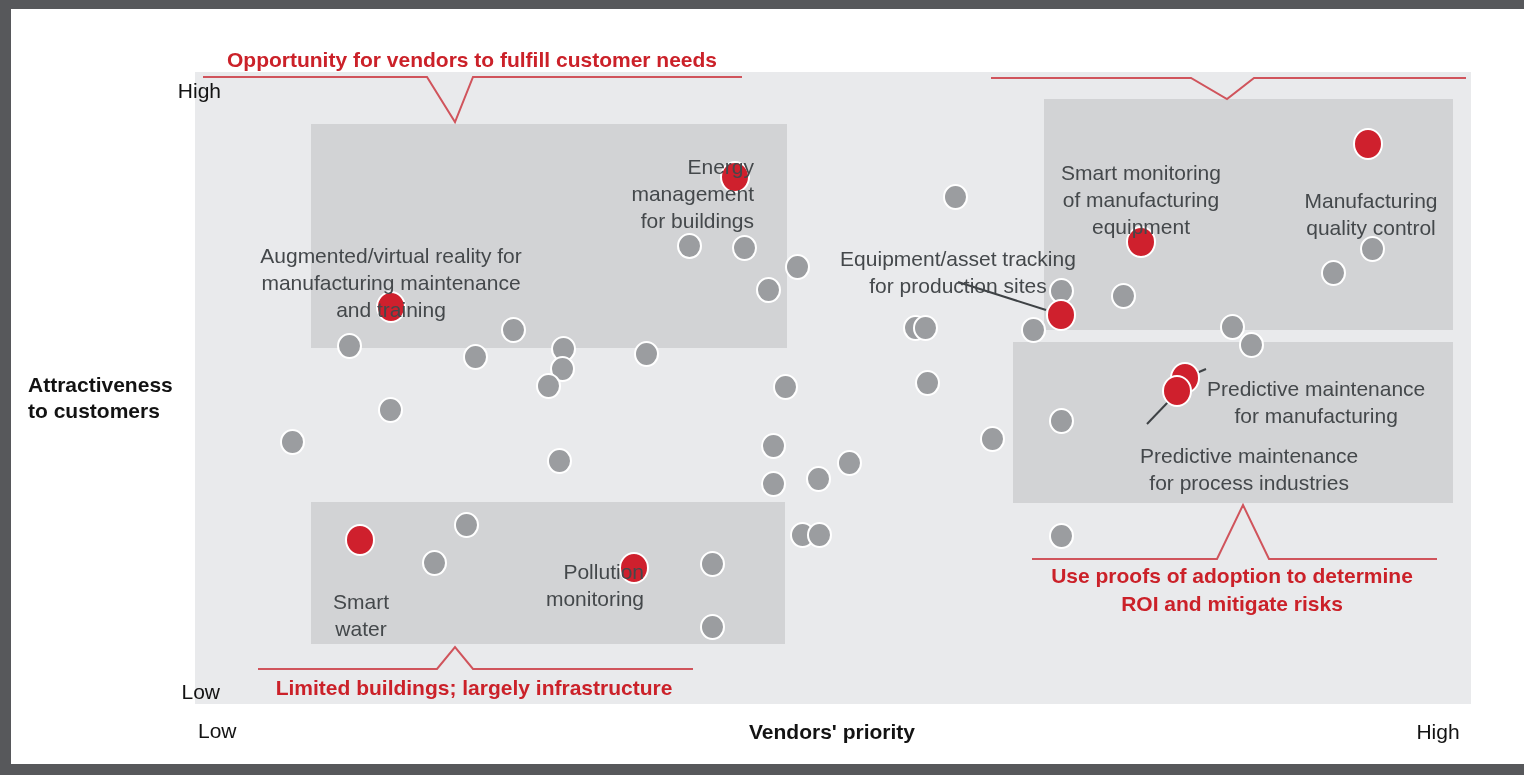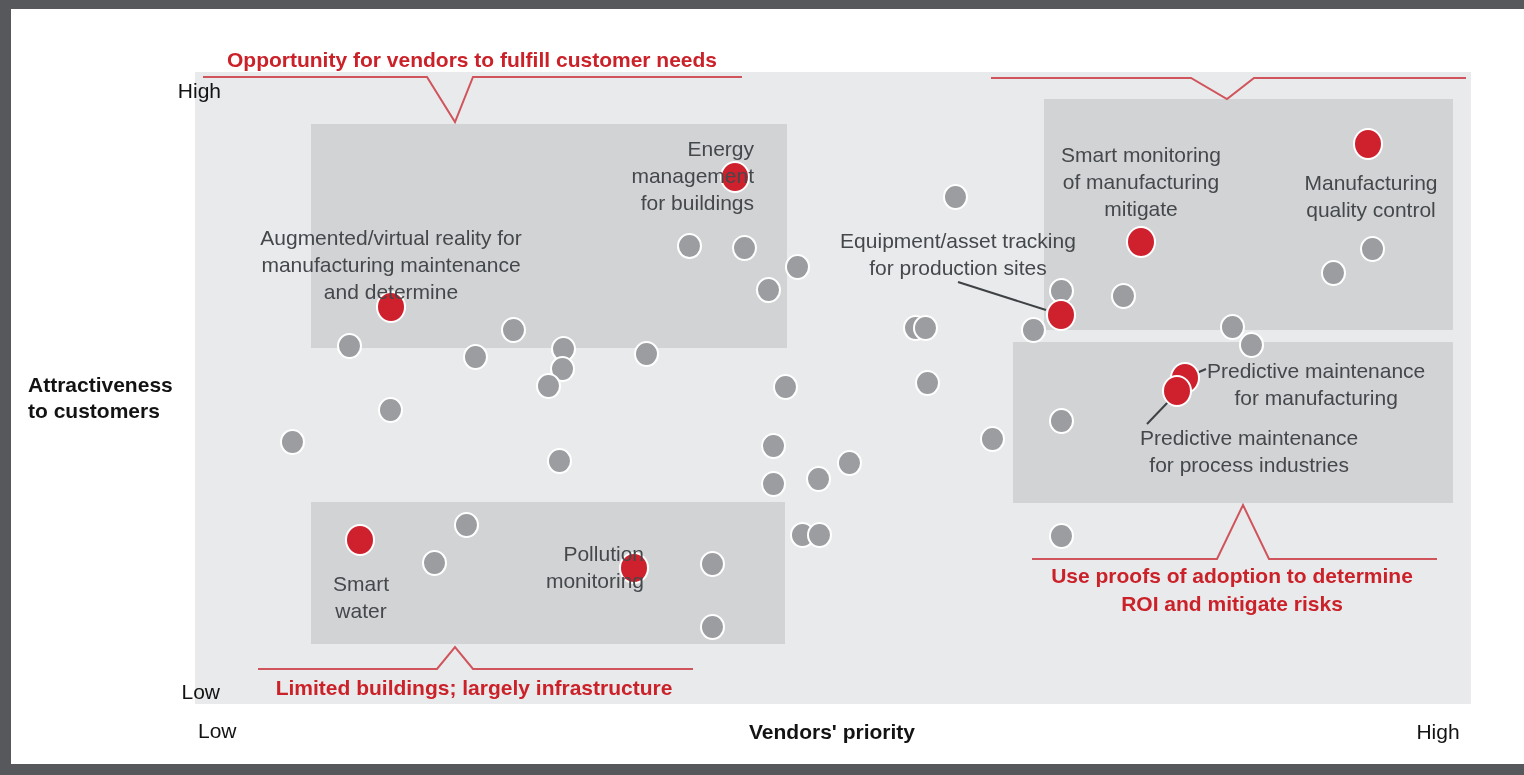--- a/index.html
+++ b/index.html
@@ -24,20 +24,21 @@
   #qbox-bottom-left{left:311px;top:502px;width:474px;height:142px;}
   #overlay-svg{position:absolute;left:0;top:0;z-index:3;}
   .bracket{fill:none;stroke:#d0545c;stroke-width:2;}
   .pointer{fill:none;stroke:#3e4245;stroke-width:2;}
   .dot{position:absolute;border-radius:50%;border:2px solid #ffffff;z-index:4;box-sizing:border-box;}
   .dot.gray{width:25px;height:26px;background:#9b9da0;}
   .dot.red{width:30px;height:32px;background:#cf202d;z-index:5;}
   .pt-label{
     position:absolute;z-index:6;color:#44484b;font-size:21px;line-height:27px;
     white-space:nowrap;
+    margin-top:18px;
   }
   .pt-label.right{text-align:right;}
   .pt-label.center{text-align:center;}
   .pt-label.left{text-align:center;}
   .callout{
     position:absolute;z-index:6;color:#cb2129;font-weight:bold;font-size:21px;
     line-height:28px;white-space:nowrap;text-align:center;
   }
   .axis-label{position:absolute;z-index:6;color:#131313;font-size:21px;line-height:26px;white-space:nowrap;}
   .axis-label.bold{font-weight:bold;}
@@ -124,42 +125,42 @@
       <div class="dot red" style="left: 720px; top: 161px;"></div>
       <div class="pt-label right" style="right: 806px; top: 135px;">
         <div>Energy</div>
         <div>management</div>
         <div>for buildings</div>
       </div>
       <div class="dot red" style="left: 376px; top: 291px;"></div>
       <div class="pt-label center" style="left: 391px; transform: translateX(-50%); top: 224px;">
         <div>Augmented/virtual reality for</div>
         <div>manufacturing maintenance</div>
-        <div>and determine</div>
+        <div>and training</div>
       </div>
       <div class="dot red" style="left: 345px; top: 524px;"></div>
       <div class="pt-label left" style="left: 333px; top: 570px;">
         <div>Smart</div>
         <div>water</div>
       </div>
       <div class="dot red" style="left: 619px; top: 552px;"></div>
       <div class="pt-label right" style="right: 916px; top: 540px;">
         <div>Pollution</div>
         <div>monitoring</div>
       </div>
       <div class="dot red" style="left: 1046px; top: 299px;"></div>
       <div class="pt-label center" style="left: 958px; transform: translateX(-50%); top: 227px;">
         <div>Equipment/asset tracking</div>
         <div>for production sites</div>
       </div>
       <div class="dot red" style="left: 1126px; top: 226px;"></div>
       <div class="pt-label center" style="left: 1141px; transform: translateX(-50%); top: 141px;">
         <div>Smart monitoring</div>
         <div>of manufacturing</div>
-        <div>mitigate</div>
+        <div>equipment</div>
       </div>
       <div class="dot red" style="left: 1353px; top: 128px;"></div>
       <div class="pt-label center" style="left: 1371px; transform: translateX(-50%); top: 169px;">
         <div>Manufacturing</div>
         <div>quality control</div>
       </div>
       <div class="dot red" style="left: 1170px; top: 362px;"></div>
       <div class="pt-label left" style="left: 1207px; top: 357px;">
         <div>Predictive maintenance</div>
         <div>for manufacturing</div>

